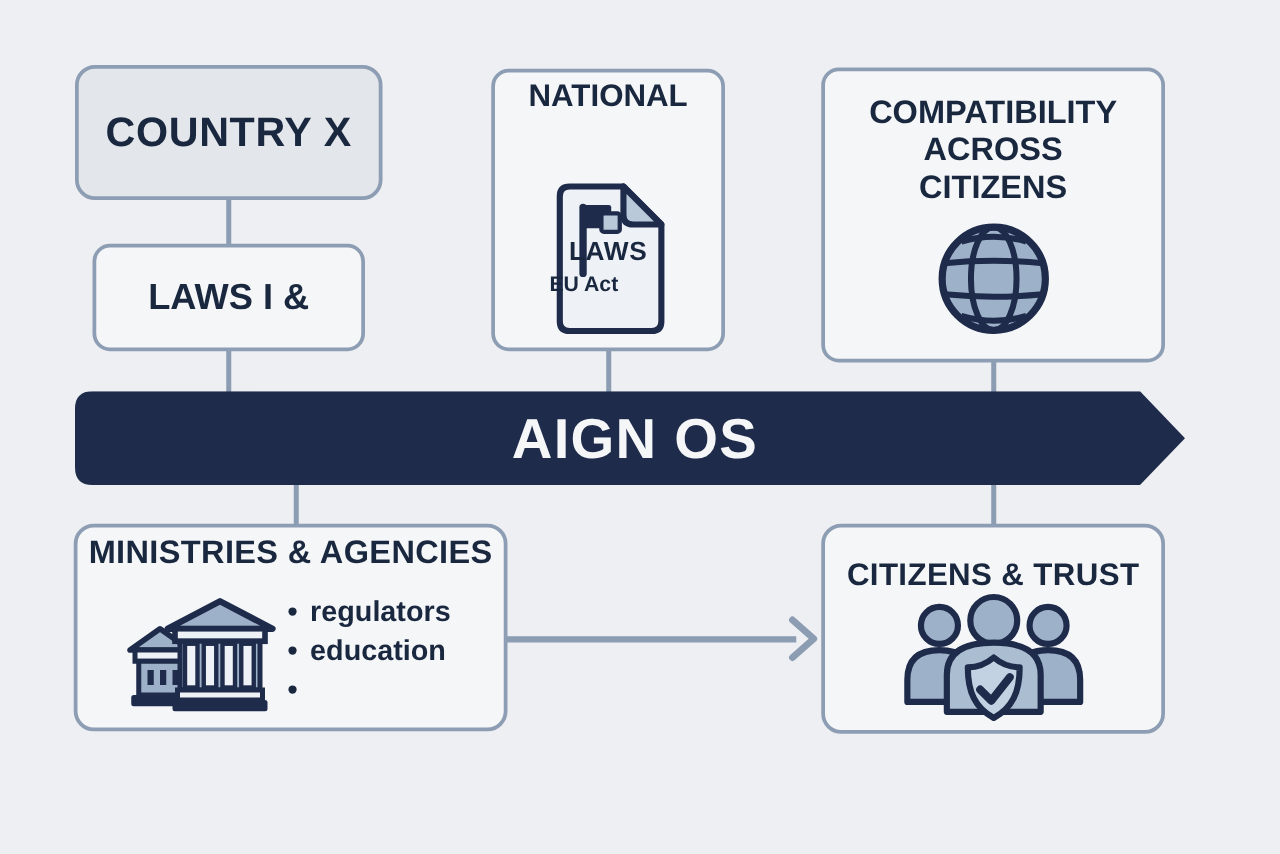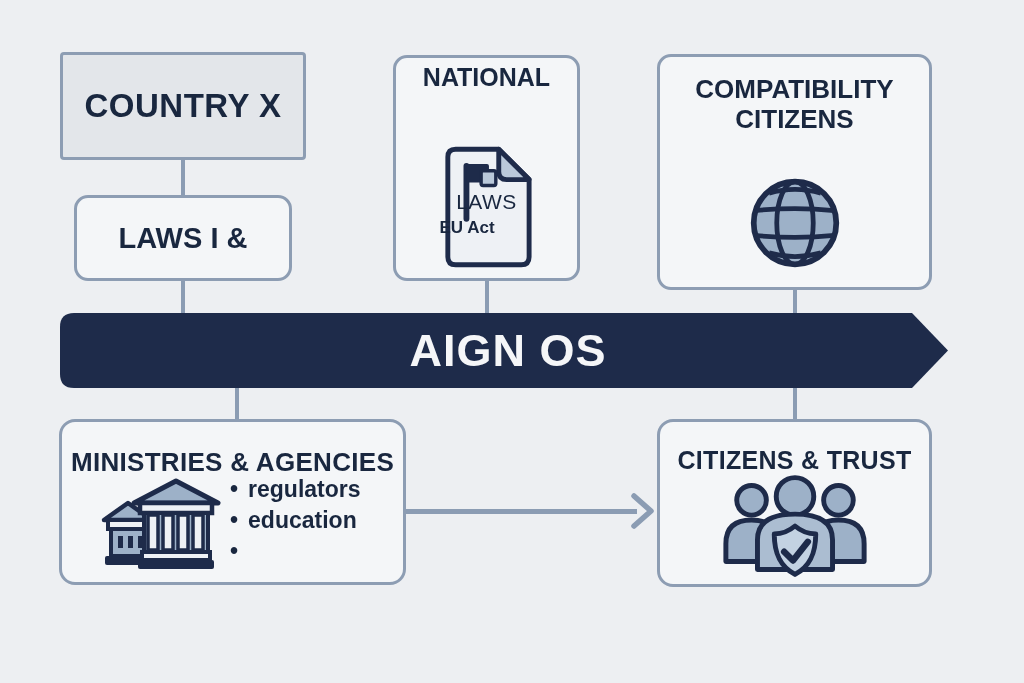--- a/index.html
+++ b/index.html
@@ -9,52 +9,52 @@
     --icon-shield:#c3d2e2; --icon-white:#eef1f5; --banner-text:#f5f6f8;
   }
   *{margin:0;padding:0;box-sizing:border-box;}
   body{background:var(--background);font-family:"Liberation Sans","DejaVu Sans",sans-serif;}
   .canvas{position:relative;width:1024px;height:683px;background:var(--background);overflow:hidden;}
 
   .node{position:absolute;border:3px solid var(--border);background:var(--box-fill);
         color:var(--text);text-align:center;}
   .node .title{font-weight:700;color:var(--text);}
 
-  .country{left:60px;top:52px;width:246px;height:108px;border-radius:4px;
+  .country{left:60px;top:52px;width:246px;height:108px;border-radius:16px;
            background:var(--country-fill);display:flex;align-items:center;justify-content:center;}
   .country .title{font-size:33px;letter-spacing:.5px;}
 
   .laws{left:74px;top:195px;width:218px;height:86px;border-radius:14px;
         display:flex;flex-direction:column;align-items:center;justify-content:center;}
   .laws .title{font-size:29px;line-height:30px;}
 
   .strategy{left:393px;top:55px;width:187px;height:226px;border-radius:14px;padding-top:4px;}
   .strategy .title{font-size:25px;line-height:31px;}
 
   .compat{left:657px;top:54px;width:275px;height:236px;border-radius:14px;padding-top:17px;}
   .compat .title{font-size:26px;line-height:30px;}
 
-  .ministries{left:59px;top:419px;width:347px;height:166px;border-radius:16px;padding-top:25px;}
+  .ministries{left:59px;top:419px;width:347px;height:166px;border-radius:16px;padding-top:4px;}
   .ministries .title{font-size:26px;letter-spacing:.3px;}
   .ministries .content{position:absolute;left:0;top:44px;width:100%;height:110px;}
   .building-icon{position:absolute;left:36px;top:4px;}
   .bullet-list{position:absolute;left:168px;top:8px;list-style:none;text-align:left;}
   .bullet-list li{font-size:23px;font-weight:700;color:var(--text);line-height:31px;display:flex;align-items:center;}
   .bullet-list .dot{margin-right:10px;font-size:23px;}
 
   .citizens{left:657px;top:419px;width:275px;height:168px;border-radius:16px;padding-top:24px;}
   .citizens .title{font-size:25px;letter-spacing:.3px;}
   .citizens-icon{position:absolute;left:50%;top:52px;transform:translateX(-50%);}
 
   .globe-icon{position:absolute;left:50%;top:118px;transform:translateX(-50%);}
 
   .doc-icon{position:absolute;left:50%;top:86px;transform:translateX(-50%);width:94px;height:126px;}
   .doc-icon svg{position:absolute;left:0;top:0;}
   .doc-title{position:absolute;left:0;top:46px;width:100%;text-align:center;
-             font-size:21px;font-weight:400;color:var(--text);letter-spacing:.5px;}
+             font-size:21px;font-weight:700;color:var(--text);letter-spacing:.5px;}
   .doc-sub{position:absolute;left:0;top:74px;width:100%;text-align:left;
            font-size:17px;font-weight:700;color:var(--text);}
 
   .banner{position:absolute;left:60px;top:313px;width:888px;height:75px;}
   .banner-label{position:absolute;left:4px;top:0;width:888px;height:75px;display:flex;
                 align-items:center;justify-content:center;color:var(--banner-text);
                 font-size:45px;font-weight:700;letter-spacing:1px;}
 
   .connector{position:absolute;background:var(--line);}
   .arrow-head{position:absolute;}
@@ -93,20 +93,21 @@
         <rect x="27" y="20" width="23" height="19" rx="2" fill="var(--navy)"></rect>
         <rect x="42" y="27" width="15" height="15" rx="2" fill="var(--icon-blue-light)" stroke="var(--navy)" stroke-width="3.5"></rect>
       </svg>
       <div class="doc-title">LAWS</div>
       <div class="doc-sub">EU Act</div>
     </div>
   </div>
 
   <div class="node compat">
     <div class="title">COMPATIBILITY</div>
+    <div class="title">ACROSS</div>
     <div class="title">CITIZENS</div>
     <svg class="globe-icon" width="96" height="96" viewBox="0 0 100 100">
       <circle cx="50" cy="50" r="43" fill="var(--icon-blue)" stroke="var(--navy)" stroke-width="6"></circle>
       <ellipse cx="50" cy="50" rx="19" ry="43" fill="none" stroke="var(--navy)" stroke-width="5"></ellipse>
       <path d="M9,37 Q50,33 91,37" fill="none" stroke="var(--navy)" stroke-width="5"></path>
       <path d="M9,63 Q50,67 91,63" fill="none" stroke="var(--navy)" stroke-width="5"></path>
       <path d="M23,19 Q50,11 77,19" fill="none" stroke="var(--navy)" stroke-width="5"></path>
       <path d="M23,81 Q50,89 77,81" fill="none" stroke="var(--navy)" stroke-width="5"></path>
     </svg>
   </div>

